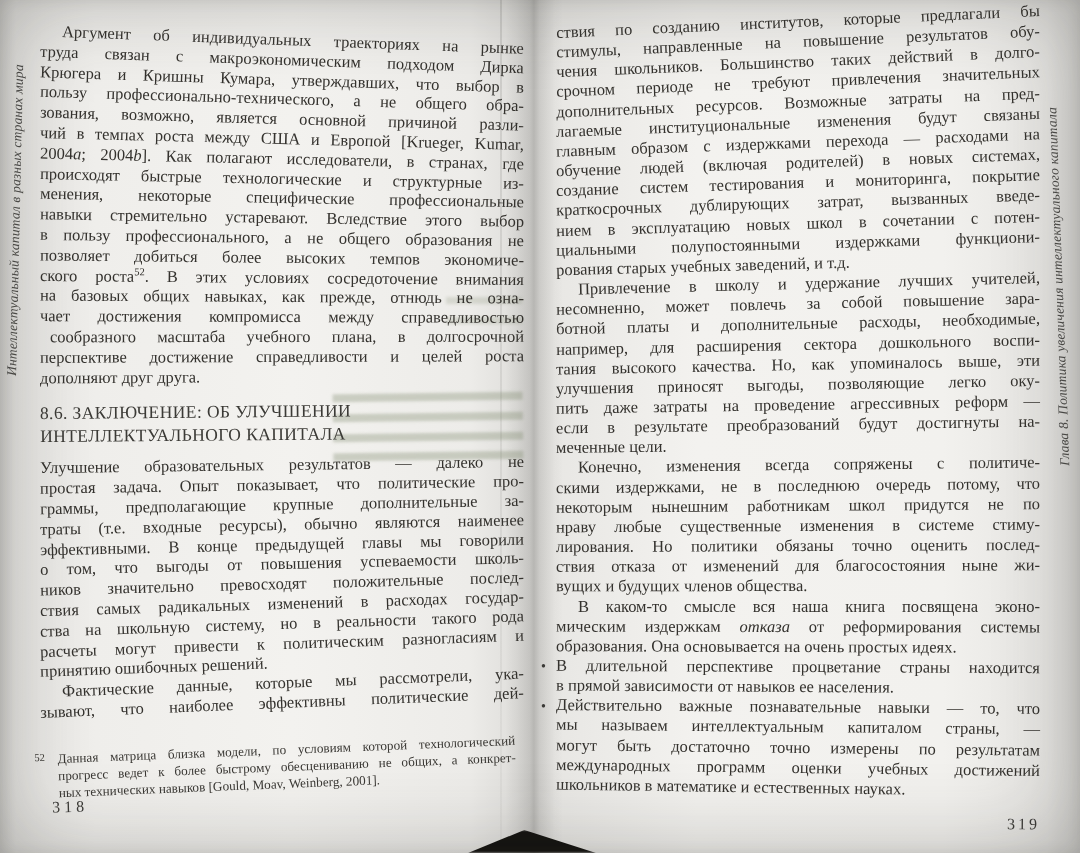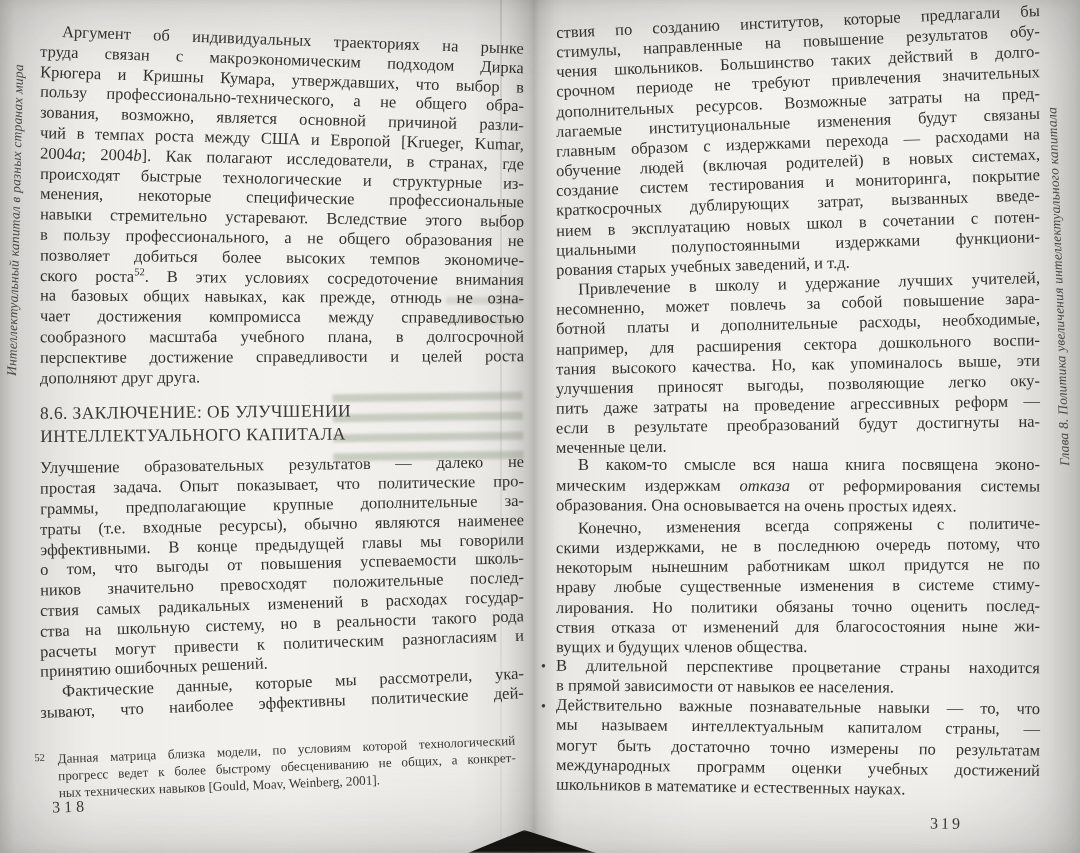--- a/index.html
+++ b/index.html
@@ -28,21 +28,21 @@
   .para.b{position:relative;}
   .bm{position:absolute;left:-15px;top:0;font-size:14px;color:#3a3936;}
   .heading{font-size:17.5px;line-height:22.5px;letter-spacing:.4px;margin:14px 0 10px 0;color:#3b3a36;}
   sup{font-size:10.5px;line-height:0;}
   i{font-style:italic;}
   .footnote{position:absolute;left:58px;top:742px;width:458px;font-size:13.2px;line-height:16.9px;
     transform:rotate(-2.3deg);color:#3a3834;}
   .fn-marker{position:absolute;left:-23px;top:-2px;font-size:10.5px;}
   .pageno{position:absolute;font-size:16px;color:#3b3a37;}
   .pn-left{left:52px;top:798px;letter-spacing:4px;transform:rotate(-1.6deg);}
-  .pn-right{left:930px;top:815px;width:110px;text-align:left;letter-spacing:3px;transform:rotate(.4deg);}
+  .pn-right{left:930px;top:815px;width:110px;text-align:right;letter-spacing:3px;transform:rotate(.4deg);}
   .rh{position:absolute;writing-mode:vertical-rl;font-style:italic;font-size:13.5px;color:#4d4c49;
       white-space:nowrap;letter-spacing:.2px;}
   .rh-left{left:8px;top:28px;height:348px;transform:rotate(181.3deg);}
   .rh-right{left:1049px;top:14px;height:452px;transform:rotate(177.9deg);}
   .ghost1{position:absolute;left:333px;top:393px;width:190px;height:68px;
     background:repeating-linear-gradient(180deg,rgba(118,130,100,.32) 0 8px,rgba(0,0,0,0) 8px 19.8px);
     filter:blur(1.6px);transform:rotate(-.8deg);}
   .ghost2{position:absolute;left:446px;top:297px;width:76px;height:40px;
     background:repeating-linear-gradient(180deg,rgba(118,130,100,.20) 0 7px,rgba(0,0,0,0) 7px 19.8px);
     filter:blur(1.8px);}
@@ -74,21 +74,21 @@
           <div class="tl" style="transform: rotate(1.43deg);">чий в темпах роста между США и Европой [Krueger, Kumar,</div>
           <div class="tl" style="transform: rotate(1.29deg);">2004<i>a</i>; 2004<i>b</i>]. Как полагают исследователи, в странах, где</div>
           <div class="tl" style="transform: rotate(1.16deg);">происходят быстрые технологические и структурные из-</div>
           <div class="tl" style="transform: rotate(1.02deg);">менения, некоторые специфические профессиональные</div>
           <div class="tl" style="transform: rotate(0.89deg);">навыки стремительно устаревают. Вследствие этого выбор</div>
           <div class="tl" style="transform: rotate(0.75deg);">в пользу профессионального, а не общего образования не</div>
           <div class="tl" style="transform: rotate(0.61deg);">позволяет добиться более высоких темпов экономиче-</div>
           <div class="tl" style="transform: rotate(0.48deg);">ского роста<sup>52</sup>. В этих условиях сосредоточение внимания</div>
           <div class="tl" style="transform: rotate(0.34deg);">на базовых общих навыках, как прежде, отнюдь не озна-</div>
           <div class="tl" style="transform: rotate(0.21deg);">чает достижения компромисса между справедливостью</div>
-          <div class="tl" style="transform: rotate(-0.06deg);">сообразного масштаба учебного плана, в долгосрочной</div>
+          <div class="tl" style="transform: rotate(-0.06deg); margin-left: 10px;">сообразного масштаба учебного плана, в долгосрочной</div>
           <div class="tl" style="transform: rotate(-0.19deg);">перспективе достижение справедливости и целей роста</div>
           <div class="tl tlast" style="transform: rotate(-0.33deg);">дополняют друг друга.</div>
         </div>
       </div>
     <div class="heading" style="transform: rotate(-0.47deg);">
       <div>8.6. ЗАКЛЮЧЕНИЕ: ОБ УЛУЧШЕНИИ</div>
       <div>ИНТЕЛЛЕКТУАЛЬНОГО КАПИТАЛА</div>
     </div>
     <div>
         <div class="para">
@@ -146,32 +146,32 @@
           <div class="tl" style="transform: rotate(-1.34deg);">несомненно, может повлечь за собой повышение зара-</div>
           <div class="tl" style="transform: rotate(-1.25deg);">ботной платы и дополнительные расходы, необходимые,</div>
           <div class="tl" style="transform: rotate(-1.16deg);">например, для расширения сектора дошкольного воспи-</div>
           <div class="tl" style="transform: rotate(-1.07deg);">тания высокого качества. Но, как упоминалось выше, эти</div>
           <div class="tl" style="transform: rotate(-0.98deg);">улучшения приносят выгоды, позволяющие легко оку-</div>
           <div class="tl" style="transform: rotate(-0.89deg);">пить даже затраты на проведение агрессивных реформ —</div>
           <div class="tl" style="transform: rotate(-0.8deg);">если в результате преобразований будут достигнуты на-</div>
           <div class="tl tlast" style="transform: rotate(-0.71deg);">меченные цели.</div>
         </div>
         <div class="para">
-          <div class="tl ti" style="transform: rotate(0.01deg);">В каком-то смысле вся наша книга посвящена эконо-</div>
-          <div class="tl" style="transform: rotate(0.1deg);">мическим издержкам <i>отказа</i> от реформирования системы</div>
-          <div class="tl tlast" style="transform: rotate(0.19deg);">образования. Она основывается на очень простых идеях.</div>
-        </div>
-        <div class="para">
           <div class="tl ti" style="transform: rotate(-0.62deg);">Конечно, изменения всегда сопряжены с политиче-</div>
           <div class="tl" style="transform: rotate(-0.53deg);">скими издержками, не в последнюю очередь потому, что</div>
           <div class="tl" style="transform: rotate(-0.44deg);">некоторым нынешним работникам школ придутся не по</div>
           <div class="tl" style="transform: rotate(-0.35deg);">нраву любые существенные изменения в системе стиму-</div>
           <div class="tl" style="transform: rotate(-0.26deg);">лирования. Но политики обязаны точно оценить послед-</div>
           <div class="tl" style="transform: rotate(-0.17deg);">ствия отказа от изменений для благосостояния ныне жи-</div>
           <div class="tl tlast" style="transform: rotate(-0.08deg);">вущих и будущих членов общества.</div>
+        </div>
+        <div class="para">
+          <div class="tl ti" style="transform: rotate(0.01deg);">В каком-то смысле вся наша книга посвящена эконо-</div>
+          <div class="tl" style="transform: rotate(0.1deg);">мическим издержкам <i>отказа</i> от реформирования системы</div>
+          <div class="tl tlast" style="transform: rotate(0.19deg);">образования. Она основывается на очень простых идеях.</div>
         </div>
         <div class="para b">
           <span class="bm">•</span>
           <div class="tl" style="transform: rotate(0.28deg);">В длительной перспективе процветание страны находится</div>
           <div class="tl tlast" style="transform: rotate(0.37deg);">в прямой зависимости от навыков ее населения.</div>
         </div>
         <div class="para b">
           <span class="bm">•</span>
           <div class="tl" style="transform: rotate(0.46deg);">Действительно важные познавательные навыки — то, что</div>
           <div class="tl" style="transform: rotate(0.55deg);">мы называем интеллектуальным капиталом страны, —</div>

